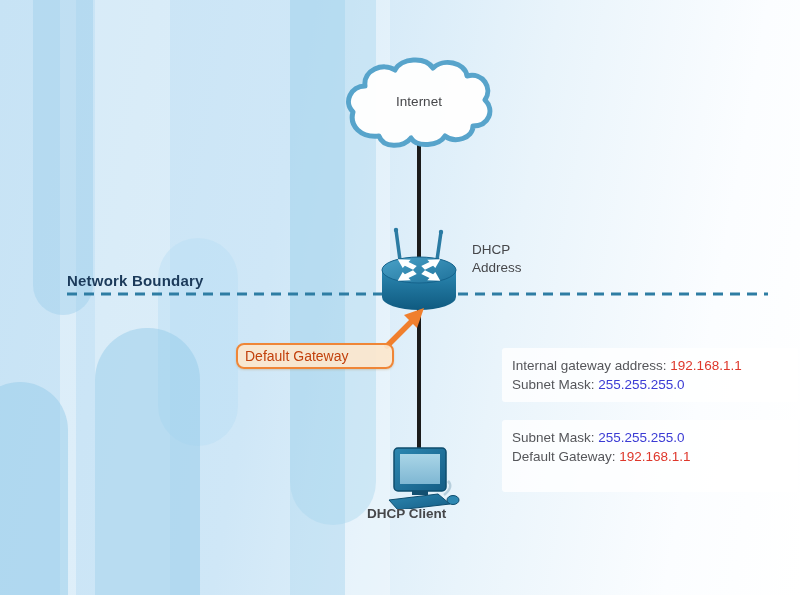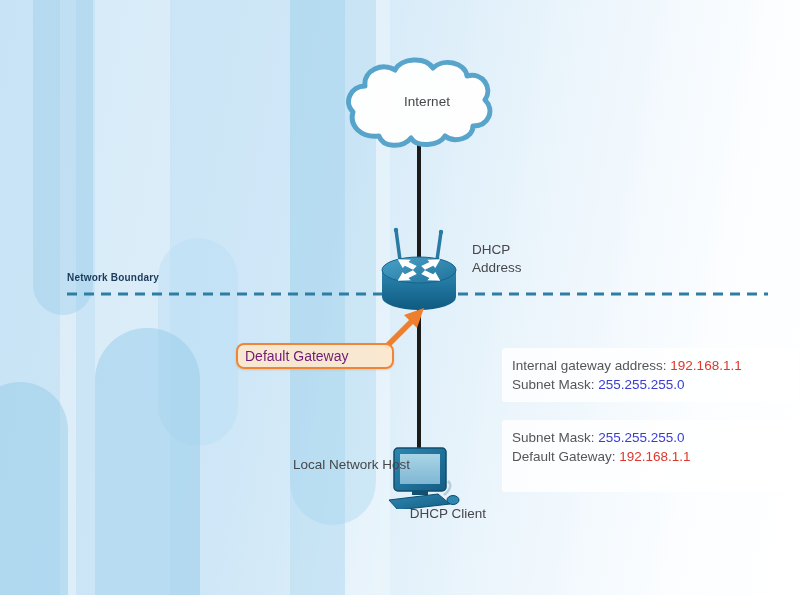--- a/index.html
+++ b/index.html
@@ -33,34 +33,34 @@
   
   .cable { position: absolute; width: 3.5px; background: #1b1b1b; z-index: 2; }
   #cable-wan { left: 417px; top: 145px; height: 132px; }
   #cable-lan { left: 417px; top: 305px; height: 153px; }
 
   
   #boundary-line { left: 65px; top: 291px; z-index: 1; }
 
   
   .node-label { position: absolute; font-size: 13.5px; color: #46474a; z-index: 4; }
-  #internet-label { left: 351px; top: 94px; width: 152px; text-align: center; }
+  #internet-label { left: 343px; top: 94px; width: 152px; text-align: center; }
   #dhcp-server-label { left: 472px; top: 241px; line-height: 17.5px; }
-  #network-boundary-label { left: 67px; top: 272px; font-size: 10px; font-weight: bold; letter-spacing: 0.2px; }
+  #network-boundary-label { left: 67px; top: 272px; font-size: 15px; font-weight: bold; letter-spacing: 0.2px; }
   #host-label { left: 258px; top: 457px; width: 152px; text-align: right; }
-  #dhcp-client-label { left: 392px; top: 506px; width: 94px; text-align: right; }
+  #dhcp-client-label { left: 367px; top: 506px; width: 94px; text-align: left; font-weight: bold; }
 
   
   #default-gateway-callout {
     position: absolute; left: 236px; top: 343px;
     width: 158px; height: 26px;
     background: rgba(252,231,205,0.92);
     border: 2px solid #ef8637;
     border-radius: 8px;
-    font-size: 14px; color: #701a75;
+    font-size: 14px; color: #c2410c;
     line-height: 22px; padding-left: 7px;
     z-index: 5;
     box-shadow: 0 1px 2px rgba(180,120,40,0.25);
   }
   #callout-arrow { left: 378px; top: 301px; z-index: 5; }
 
   
   .info-block {
     position: absolute; left: 462px; width: 296px;
     background: rgba(255,255,255,0.80);
@@ -187,16 +187,15 @@
 
     <rect x="8" y="5" width="52" height="43" rx="4" fill="url(#mBody)" stroke="#0f4d6e" stroke-width="1.5"></rect>
     <rect x="14" y="11" width="40" height="30" fill="url(#mScr)"></rect>
 
     <rect x="26" y="48" width="16" height="4" fill="#124f70"></rect>
 
     <polygon points="3,57 52,51 64,61 12,67" fill="url(#mBody)" stroke="#0f4d6e" stroke-width="1"></polygon>
 
     <ellipse cx="67" cy="57" rx="6" ry="4.5" fill="#2e88b2" stroke="#0f4d6e" stroke-width="1"></ellipse>
   </svg>
-  <div class="node-label" id="host-label">Local Network Host</div>
   <div class="node-label" id="dhcp-client-label">DHCP Client</div>
 
 </div>
 
 </body></html>

